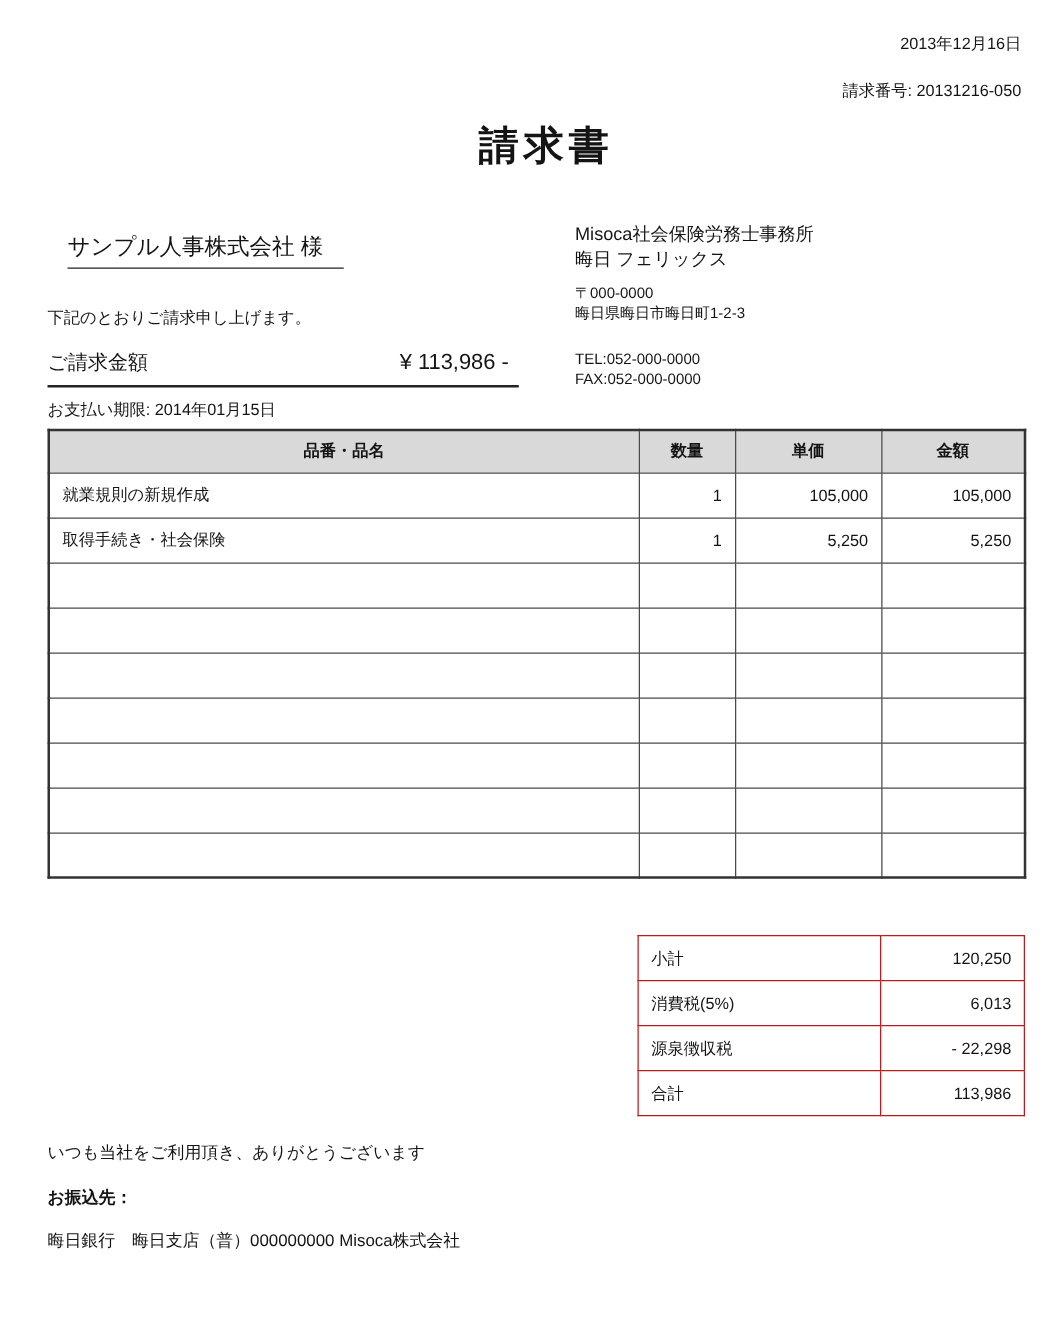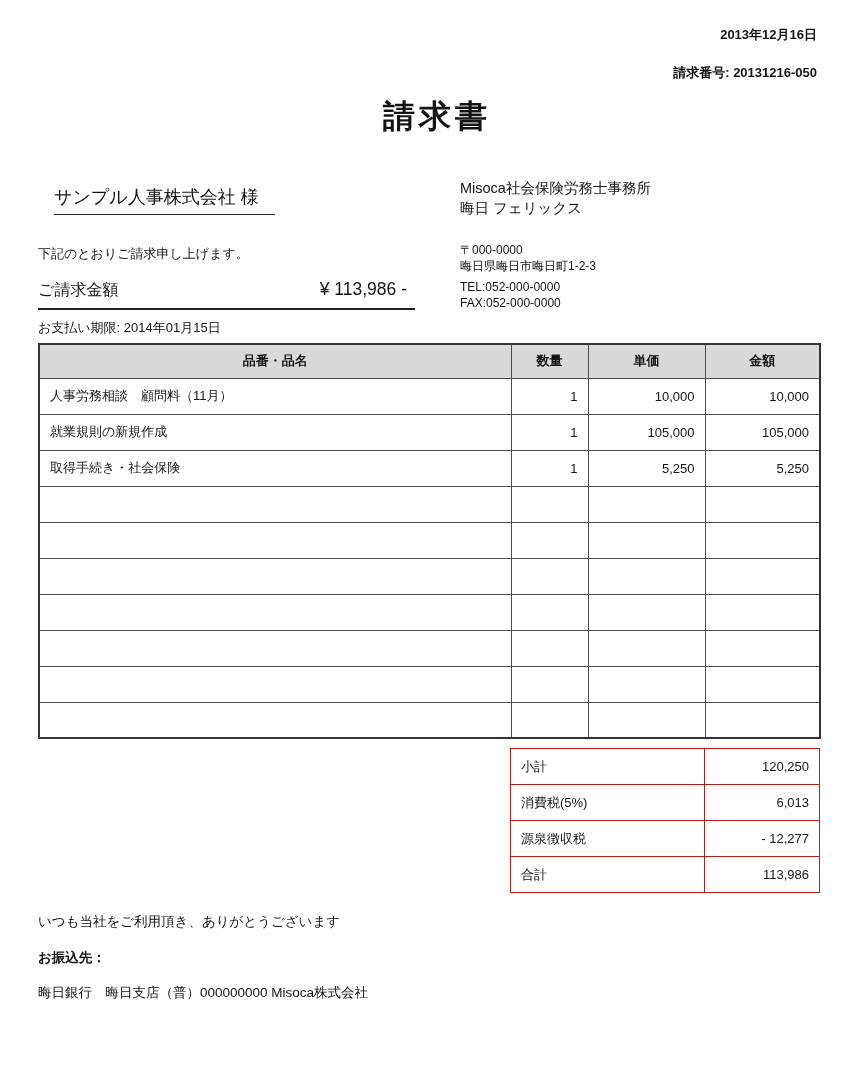--- a/index.html
+++ b/index.html
@@ -6,21 +6,21 @@
   html, body { background: #ffffff; }
   body {
     width: 850px; height: 1075px;
     position: relative;
     font-family: "Liberation Sans", "DejaVu Sans", sans-serif;
     color: #141414;
     overflow: hidden;
   }
 
   
-  .meta-block { position: absolute; top: 26px; right: 33px; text-align: right; font-size: 13px; font-weight: bold; }
+  .meta-block { position: absolute; top: 26px; right: 33px; text-align: right; font-size: 13px; }
   .meta-date { margin-bottom: 20px; }
 
   
   .page-title {
     position: absolute; top: 95px; left: 12px; width: 100%;
     text-align: center; font-size: 32px; font-weight: bold; letter-spacing: 4px;
   }
 
   
   .customer-name {
@@ -35,22 +35,22 @@
     display: flex; justify-content: space-between; align-items: baseline;
     padding-bottom: 7px; border-bottom: 2px solid #222;
   }
   .amount-label { font-size: 16px; }
   .amount-value { font-size: 17.5px; padding-right: 8px; }
   .due-date { position: absolute; top: 319px; left: 38px; font-size: 13px; }
 
   
   .issuer-block { position: absolute; top: 178px; left: 460px; font-size: 12px; line-height: 16px; }
   .issuer-office, .issuer-person { font-size: 14.5px; line-height: 20px; }
-  .issuer-postal { margin-top: 24px; }
-  .issuer-tel { margin-top: 5px; }
+  .issuer-postal { margin-top: 8px; }
+  .issuer-tel { margin-top: 21px; }
 
   
   table { border-collapse: collapse; table-layout: fixed; }
   .items-table {
     position: absolute; top: 343px; left: 38px; width: 781px;
     border: 2px solid #333;
   }
   .items-table th {
     height: 34px; background: #d9d9d9;
     font-size: 13px; font-weight: bold; text-align: center;
@@ -121,26 +121,20 @@
     <thead>
       <tr>
         <th>品番・品名</th>
         <th>数量</th>
         <th>単価</th>
         <th>金額</th>
       </tr>
     </thead>
     <tbody>
       <tr>
-        <td class="c-name">人事労務相談　顧問料（11月）</td>
-        <td class="c-num">1</td>
-        <td class="c-num">10,000</td>
-        <td class="c-num">10,000</td>
-      </tr>
-      <tr>
         <td class="c-name">就業規則の新規作成</td>
         <td class="c-num">1</td>
         <td class="c-num">105,000</td>
         <td class="c-num">105,000</td>
       </tr>
       <tr>
         <td class="c-name">取得手続き・社会保険</td>
         <td class="c-num">1</td>
         <td class="c-num">5,250</td>
         <td class="c-num">5,250</td>
@@ -201,21 +195,21 @@
       <tr>
         <td class="t-label">小計</td>
         <td class="t-value">120,250</td>
       </tr>
       <tr>
         <td class="t-label">消費税(5%)</td>
         <td class="t-value">6,013</td>
       </tr>
       <tr>
         <td class="t-label">源泉徴収税</td>
-        <td class="t-value">- 12,277</td>
+        <td class="t-value">- 22,298</td>
       </tr>
       <tr>
         <td class="t-label">合計</td>
         <td class="t-value">113,986</td>
       </tr>
     </tbody>
   </table>
 
   <div class="footer-thanks">いつも当社をご利用頂き、ありがとうございます</div>
   <div class="footer-bank-label">お振込先：</div>

